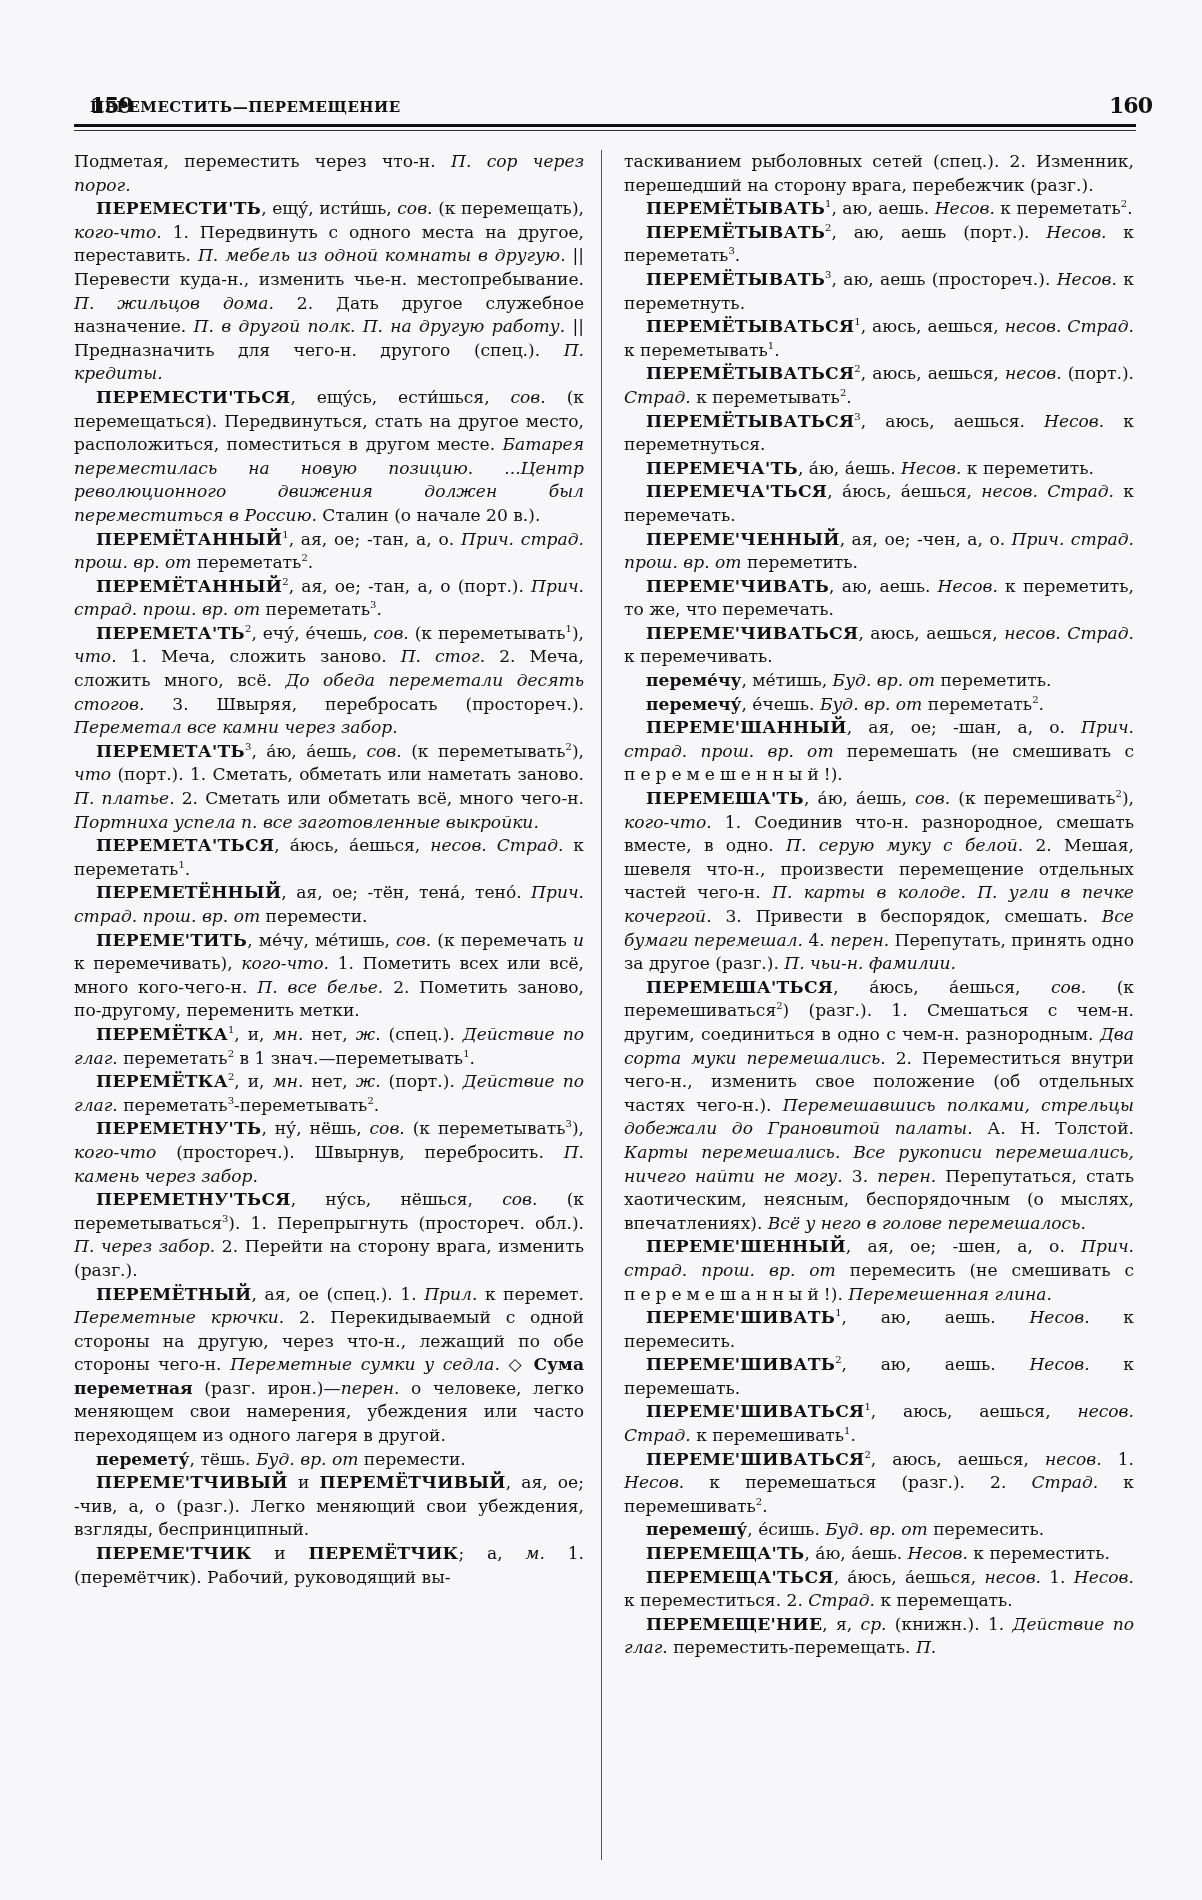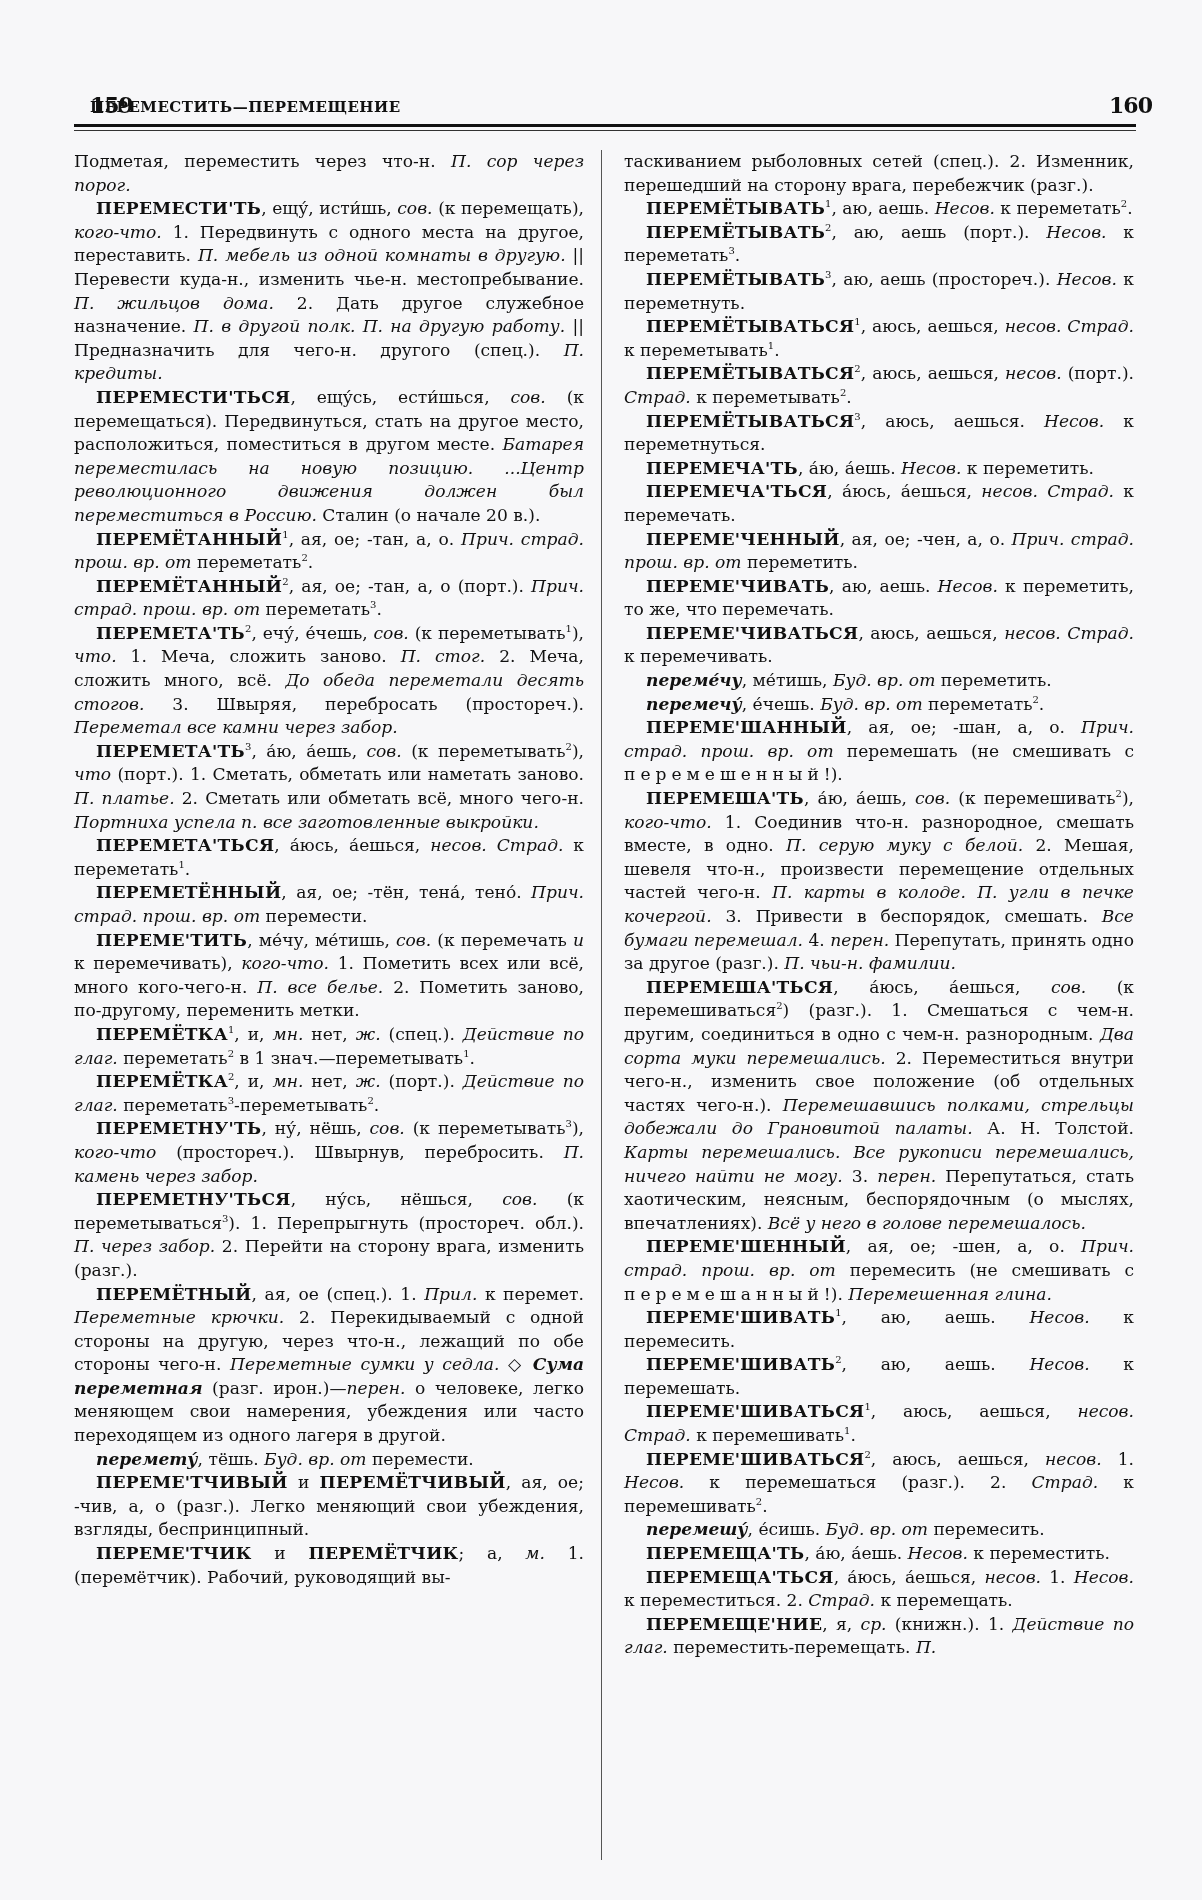--- a/index.html
+++ b/index.html
@@ -23,21 +23,21 @@
       position: absolute; top: 150px; width: 510px;
       font-size: 17.1px; line-height: 23.6px; text-align: justify;
       hyphens: manual;
     }
     .column.left { left: 74px; }
     .column.right { left: 624px; }
     .col-divider { position: absolute; left: 601px; top: 150px; width: 1px; height: 1710px; background: #555; }
     .entry { margin: 0; text-indent: 22px; }
     .entry.cont { text-indent: 0; }
     .hw { font-weight: bold; font-family: "DejaVu Serif", serif; letter-spacing: 0.3px; }
-    .hw-small { font-weight: bold; font-style: italic; }
+    .hw-small { font-weight: bold; }
     .it { font-style: italic; }
     .sp { letter-spacing: 5px; }
     sup { font-size: 10px; line-height: 0; }
   </style>
 </head>
 <body>
 
 <div class="page-header">
   <span class="page-num left">159</span>
   <div class="running-head">ПЕРЕМЕСТИТЬ—ПЕРЕМЕЩЕНИЕ</div>

